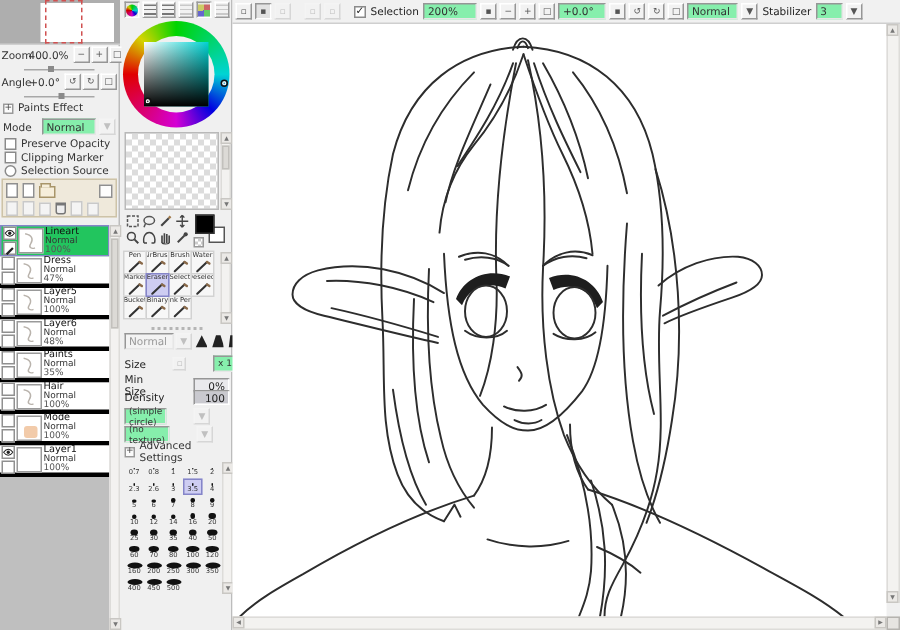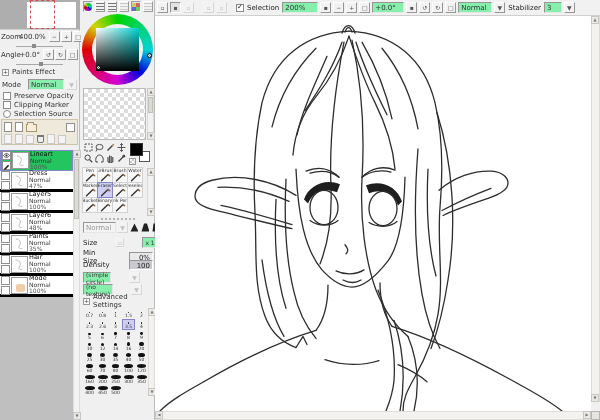--- a/index.html
+++ b/index.html
@@ -314,20 +314,37 @@
           </div>
           <div class="lthumb">
             <div class="lblob" style="background: rgb(242, 203, 170);"></div>
           </div>
           <div class="linfo">
             <div class="lname">Mode</div>
             <div class="lmode">Normal</div>
             <div class="lop">100%</div>
           </div>
         </div>
+        <div class="layer-item">
+          <div class="lcol">
+            <div class="lbox">
+              <svg width="9" height="7" viewBox="0 0 9 7">
+                <path d="M0.5,3.5 Q4.5,-1.8 8.5,3.5 Q4.5,8.8 0.5,3.5Z" fill="none" stroke="#222" stroke-width="0.9"></path>
+                <circle cx="4.5" cy="3.5" r="1.4" fill="#222"></circle>
+              </svg>
+            </div>
+            <div class="lbox"></div>
+          </div>
+          <div class="lthumb"></div>
+          <div class="linfo">
+            <div class="lname">Layer1</div>
+            <div class="lmode">Normal</div>
+            <div class="lop">100%</div>
+          </div>
+        </div>
       </div>
     <div class="sb llist-sb">
       <span class="ar" style="top:-1px;left:-1px">▲</span>
       <span class="thumb" style="left:0;right:0;top:8px;height:60px"></span>
       <span class="ar" style="bottom:-1px;left:-1px">▼</span>
     </div>
   </div>
 
   <div class="mid">
     <div class="mtabs">

